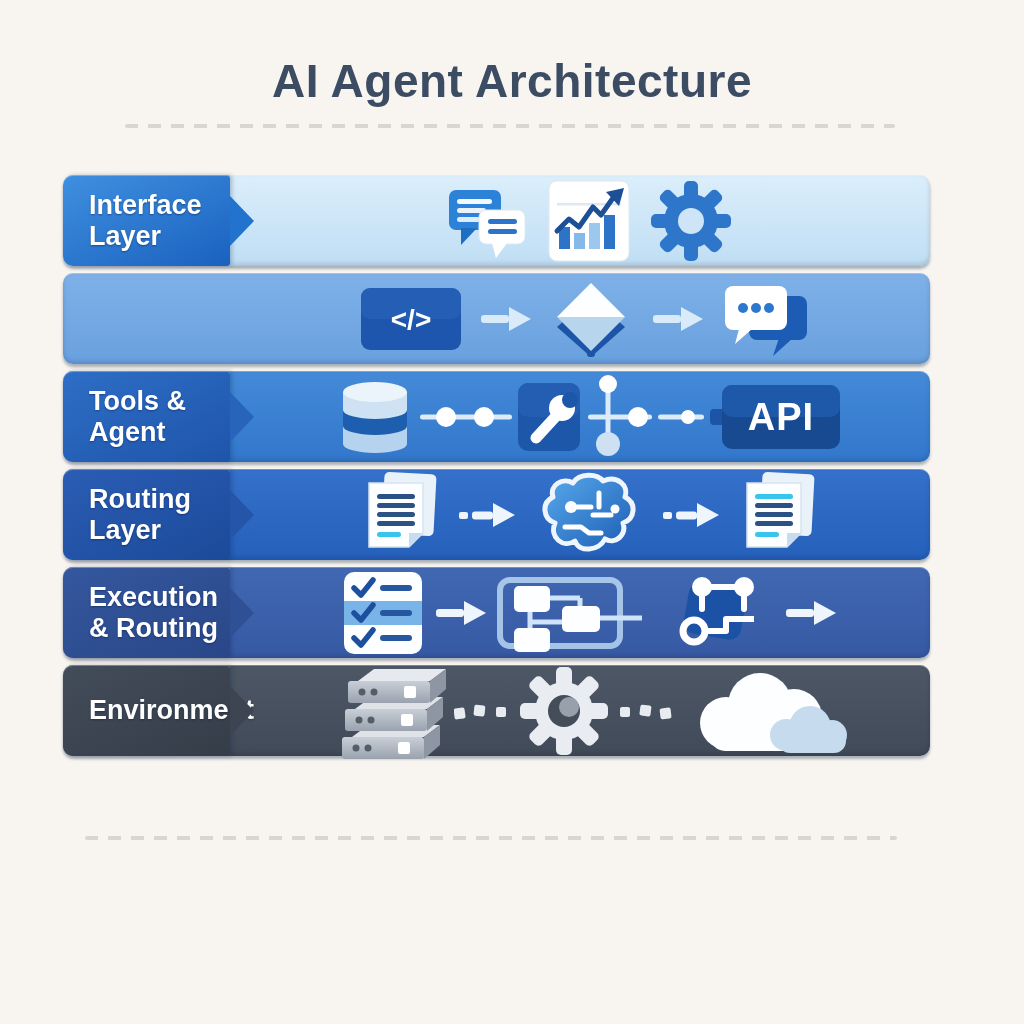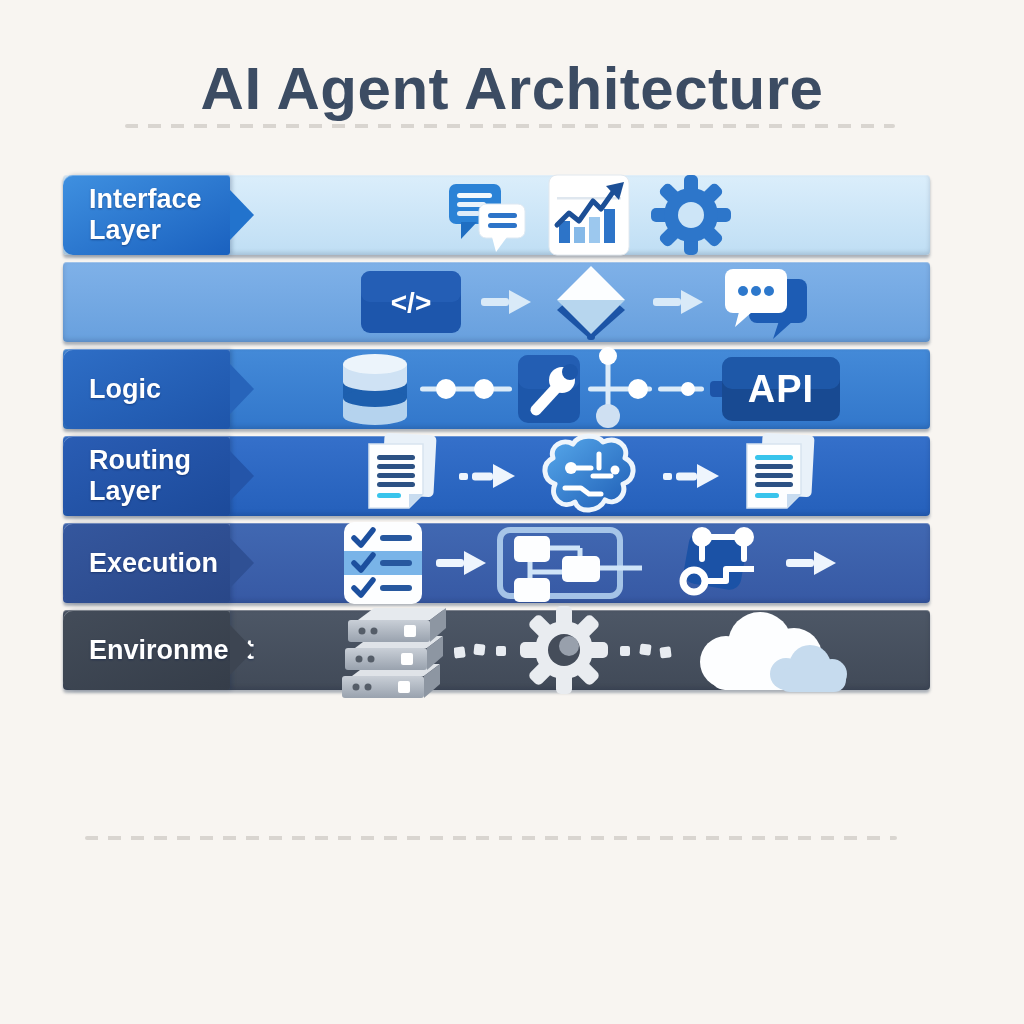--- a/index.html
+++ b/index.html
@@ -6,35 +6,35 @@
   body{
     width:1024px;height:1024px;
     background:var(--page-bg,#f8f5f1);
     font-family:"Liberation Sans",sans-serif;
     overflow:hidden;position:relative;
   }
   .page{position:absolute;inset:0;}
   .title{
     position:absolute;top:54px;left:0;width:100%;
     text-align:center;margin:0;
-    font-size:60px;font-weight:700;color:var(--title-color,#3c4c63);
+    font-size:46px;font-weight:700;color:var(--title-color,#3c4c63);
     letter-spacing:.5px;
   }
   .dash{
     position:absolute;height:4px;border-radius:2px;
     background:repeating-linear-gradient(90deg,var(--dash,#d9d5d0) 0 13px,transparent 13px 23px);
   }
   .dash-top{left:125px;top:124px;width:770px;}
   .dash-bottom{left:85px;top:836px;width:812px;}
   .layers{
     position:absolute;left:63px;top:175px;width:867px;
     display:flex;flex-direction:column;gap:7px;
   }
   .layer{
-    position:relative;height:80px;border-radius:4px;
+    position:relative;height:91px;border-radius:10px;
     background:linear-gradient(180deg,var(--row-bg),var(--row-bg2));
     box-shadow:0 3px 3px rgba(25,45,75,.35), inset 0 1px 0 rgba(255,255,255,.28), inset 0 -2px 5px rgba(0,10,40,.16);
   }
   .badge{
     position:absolute;left:0;top:0;bottom:0;width:167px;
     border-radius:10px 3px 3px 10px;
     background:linear-gradient(155deg,var(--badge-bg),var(--badge-bg2));
     display:flex;flex-direction:column;justify-content:center;
     padding-left:26px;box-sizing:border-box;z-index:2;
     box-shadow:inset 0 1px 0 rgba(255,255,255,.3), 2px 0 4px rgba(10,30,70,.25);
@@ -140,21 +140,22 @@
           <circle cx="22" cy="30" r="5" fill="#2d78cc"></circle>
           <circle cx="35" cy="30" r="5" fill="#2d78cc"></circle>
           <circle cx="48" cy="30" r="5" fill="#2d78cc"></circle>
           <path d="M18,51 L14,66 L31,51 Z" fill="#ffffff"></path>
         </svg>
       </div>
     </section>
 
     <section class="layer layer-2" style="--row-bg: #448ad8; --row-bg2: #3277cb; --badge-bg: #2e6ec6; --badge-bg2: #1e55aa; --tip: #2764ba; --arrow: #dcebf8;">
       <div class="badge">
-        <span>Logic</span>
+        <span>Tools &amp;</span>
+        <span>Agent</span>
       </div>
       <div class="icons">
         <svg width="78" height="86" viewBox="0 0 78 86">
           <rect x="7" y="52" width="64" height="18" fill="#b5d3ee"></rect>
           <ellipse cx="39" cy="70" rx="32" ry="9" fill="#b5d3ee"></ellipse>
           <rect x="7" y="36" width="64" height="16" fill="#1d5fae"></rect>
           <ellipse cx="39" cy="52" rx="32" ry="9" fill="#1d5fae"></ellipse>
           <rect x="7" y="18" width="64" height="18" fill="#cfe2f4"></rect>
           <ellipse cx="39" cy="36" rx="32" ry="9" fill="#cfe2f4"></ellipse>
           <ellipse cx="39" cy="18" rx="32" ry="10" fill="#ecf4fb"></ellipse>
@@ -238,20 +239,21 @@
           <rect x="18" y="41" width="38" height="5" rx="2.5" fill="#2c5184"></rect>
           <rect x="18" y="50" width="38" height="5" rx="2.5" fill="#2c5184"></rect>
           <rect x="18" y="61" width="24" height="5" rx="2.5" fill="#38c4ec"></rect>
         </svg>
       </div>
     </section>
 
     <section class="layer layer-4" style="--row-bg: #4168b2; --row-bg2: #3759a4; --badge-bg: #35579e; --badge-bg2: #294788; --tip: #2f5094; --arrow: #eef5fd;">
       <div class="badge">
         <span>Execution</span>
+        <span>&amp; Routing</span>
       </div>
       <div class="icons">
         <svg width="82" height="86" viewBox="0 0 82 86">
           <rect x="2" y="2" width="78" height="82" rx="10" fill="#fdfeff"></rect>
           <rect x="2" y="31" width="78" height="24" fill="#79b4e8"></rect>
           <polyline points="12,18 19,25 31,10" fill="none" stroke="#1c4f9e" stroke-width="5.5" stroke-linecap="round" stroke-linejoin="round"></polyline>
           <rect x="38" y="15" width="32" height="6" rx="3" fill="#27589f"></rect>
           <polyline points="12,43 19,50 31,35" fill="none" stroke="#1c4f9e" stroke-width="5.5" stroke-linecap="round" stroke-linejoin="round"></polyline>
           <rect x="38" y="40" width="32" height="6" rx="3" fill="#27589f"></rect>
           <polyline points="12,68 19,75 31,60" fill="none" stroke="#1c4f9e" stroke-width="5.5" stroke-linecap="round" stroke-linejoin="round"></polyline>

